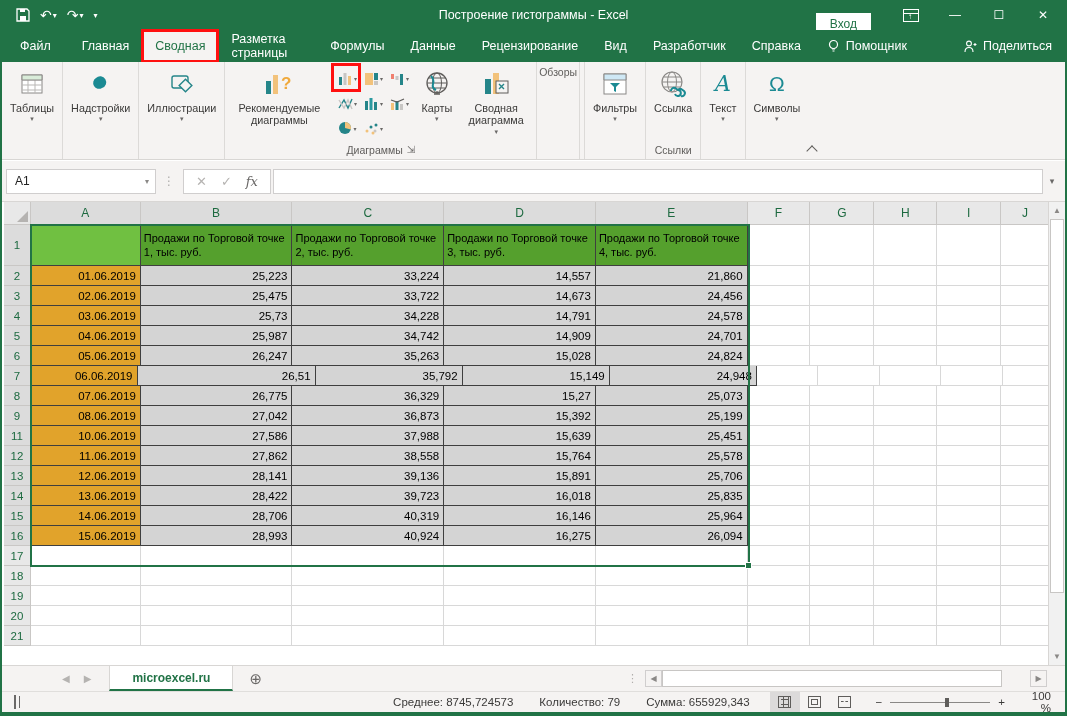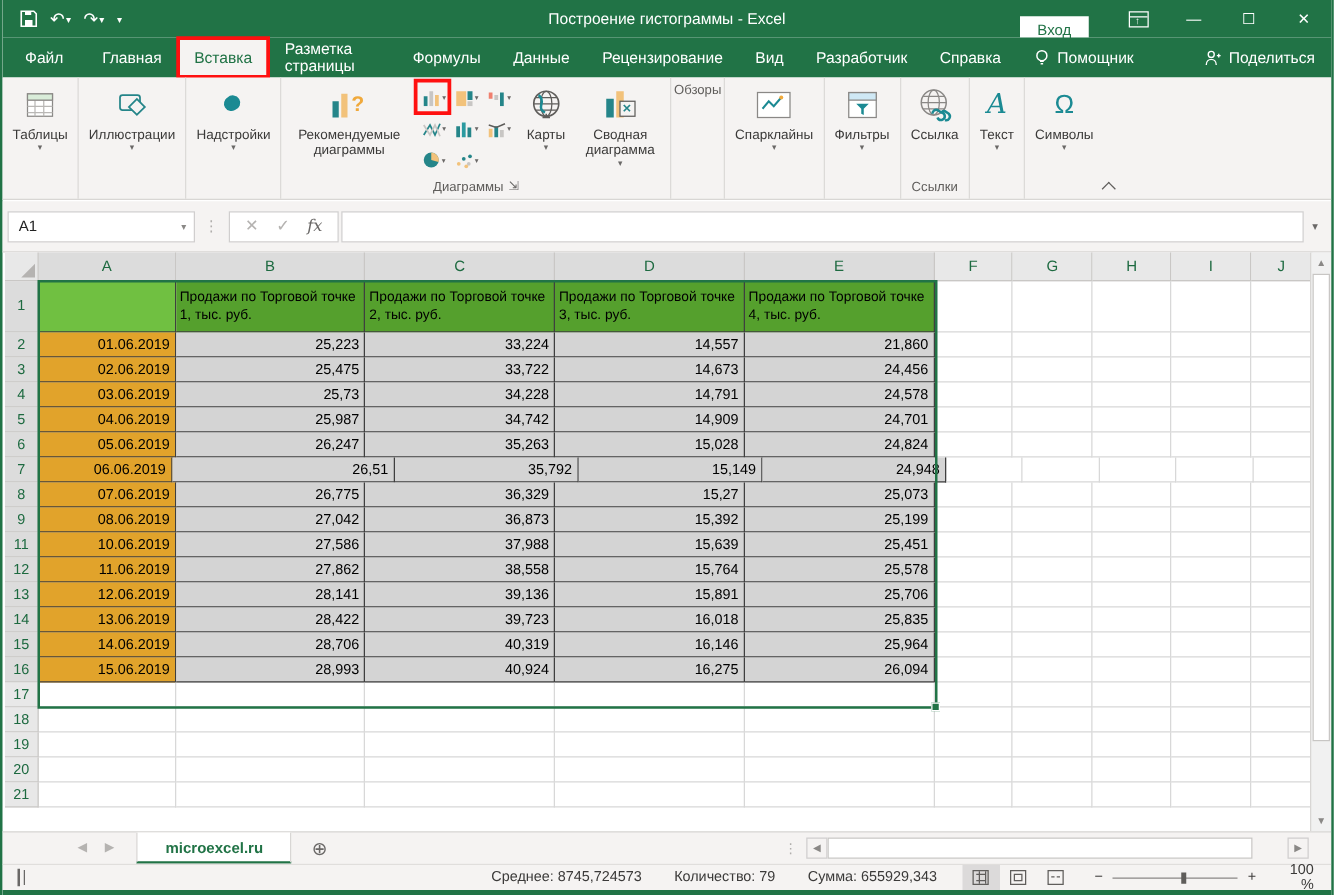--- a/index.html
+++ b/index.html
@@ -167,21 +167,21 @@
       </span>
     <span class="wbtn">—</span>
     <span class="wbtn">☐</span>
     <span class="wbtn">✕</span>
   </div>
 </div>
 
 <div class="tabsrow">
   <div class="tab file">Файл</div>
   <div class="tab">Главная</div>
-  <div class="tab active">Вставка</div>
+  <div class="tab active">Сводная</div>
   <div class="tab">Разметка страницы</div>
   <div class="tab">Формулы</div>
   <div class="tab">Данные</div>
   <div class="tab">Рецензирование</div>
   <div class="tab">Вид</div>
   <div class="tab">Разработчик</div>
   <div class="tab">Справка</div>
   <div class="tab">
     <span class="ticon">
       <svg width="13" height="14" viewBox="0 0 13 14">
@@ -219,42 +219,42 @@
         <span class="bcaret">▾</span>
       </div>
     </div>
     <div class="rg-caption"></div>
   </div>
 
   <div class="rgroup">
     <div class="rg-content">
       <div class="bigbtn">
         <span class="bicon">
+          <svg width="24" height="24" viewBox="0 0 24 24">
+              <path d="M7 6a6 6 0 1 1 6 10a5 5 0 0 1-6-10z" fill="#1b8a93"></path>
+              <circle cx="8" cy="9" r="2.6" fill="#1b8a93"></circle>
+            </svg>
+        </span>
+        <span>Надстройки</span>
+        <span class="bcaret">▾</span>
+      </div>
+    </div>
+    <div class="rg-caption"></div>
+  </div>
+
+  <div class="rgroup">
+    <div class="rg-content">
+      <div class="bigbtn">
+        <span class="bicon">
           <svg width="28" height="24" viewBox="0 0 28 24">
               <rect x="4" y="4" width="16" height="12" rx="2" fill="none" stroke="#258589" stroke-width="1.4"></rect>
               <rect x="13" y="9" width="9" height="9" transform="rotate(45 17.5 13.5)" fill="#f5f3f2" stroke="#258589" stroke-width="1.4"></rect>
             </svg>
         </span>
         <span>Иллюстрации</span>
-        <span class="bcaret">▾</span>
-      </div>
-    </div>
-    <div class="rg-caption"></div>
-  </div>
-
-  <div class="rgroup">
-    <div class="rg-content">
-      <div class="bigbtn">
-        <span class="bicon">
-          <svg width="24" height="24" viewBox="0 0 24 24">
-              <path d="M7 6a6 6 0 1 1 6 10a5 5 0 0 1-6-10z" fill="#1b8a93"></path>
-              <circle cx="8" cy="9" r="2.6" fill="#1b8a93"></circle>
-            </svg>
-        </span>
-        <span>Надстройки</span>
         <span class="bcaret">▾</span>
       </div>
     </div>
     <div class="rg-caption"></div>
   </div>
 
   <div class="rgroup">
     <div class="rg-content">
       <div class="bigbtn" style="width:104px">
         <span class="bicon">
@@ -365,33 +365,20 @@
     </div>
   </div>
 
   <div class="rgroup">
     <div class="rg-caption">
         <span>Обзоры</span>
       </div>
   </div>
 
   <div class="rgroup">
-    <div class="rg-content">
-      <div class="bigbtn">
-        <span class="bicon">
-          <svg width="30" height="24" viewBox="0 0 30 24">
-              <rect x="2" y="2" width="26" height="20" fill="#fff" stroke="#8a8886"></rect>
-              <path d="M6 15l5-6 4 4 6-7" fill="none" stroke="#1b8a93" stroke-width="1.6"></path>
-              <circle cx="21" cy="6" r="1.6" fill="#f0a93c"></circle>
-            </svg>
-        </span>
-        <span>Спарклайны</span>
-        <span class="bcaret">▾</span>
-      </div>
-    </div>
     <div class="rg-caption"></div>
   </div>
 
   <div class="rgroup">
     <div class="rg-content">
       <div class="bigbtn">
         <span class="bicon">
           <svg width="28" height="24" viewBox="0 0 28 24">
               <rect x="3" y="2" width="22" height="20" fill="#fff" stroke="#8a8886"></rect>
               <path d="M3 2h22v6H3z" fill="#cfe8f5" stroke="#8a8886"></path>

